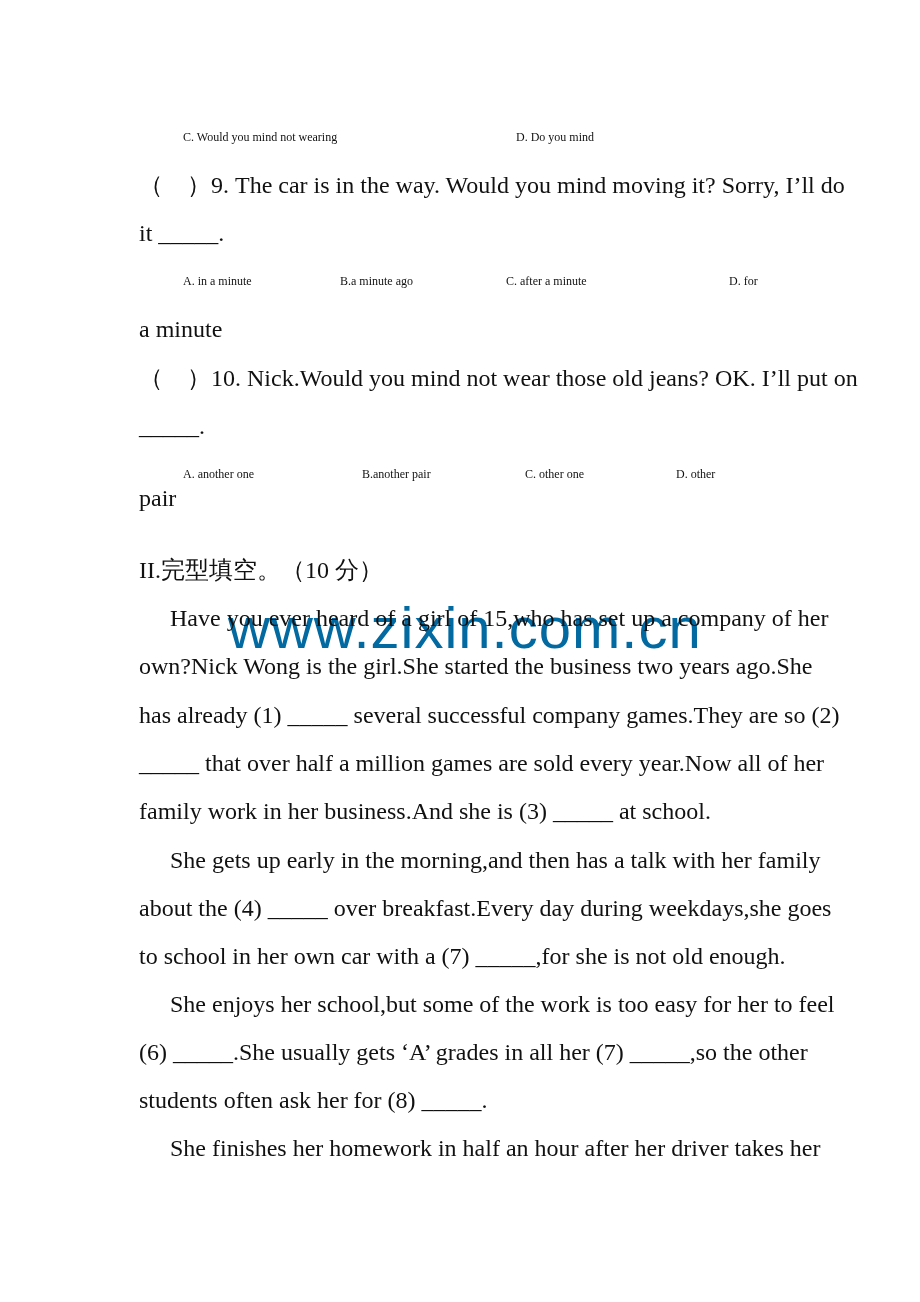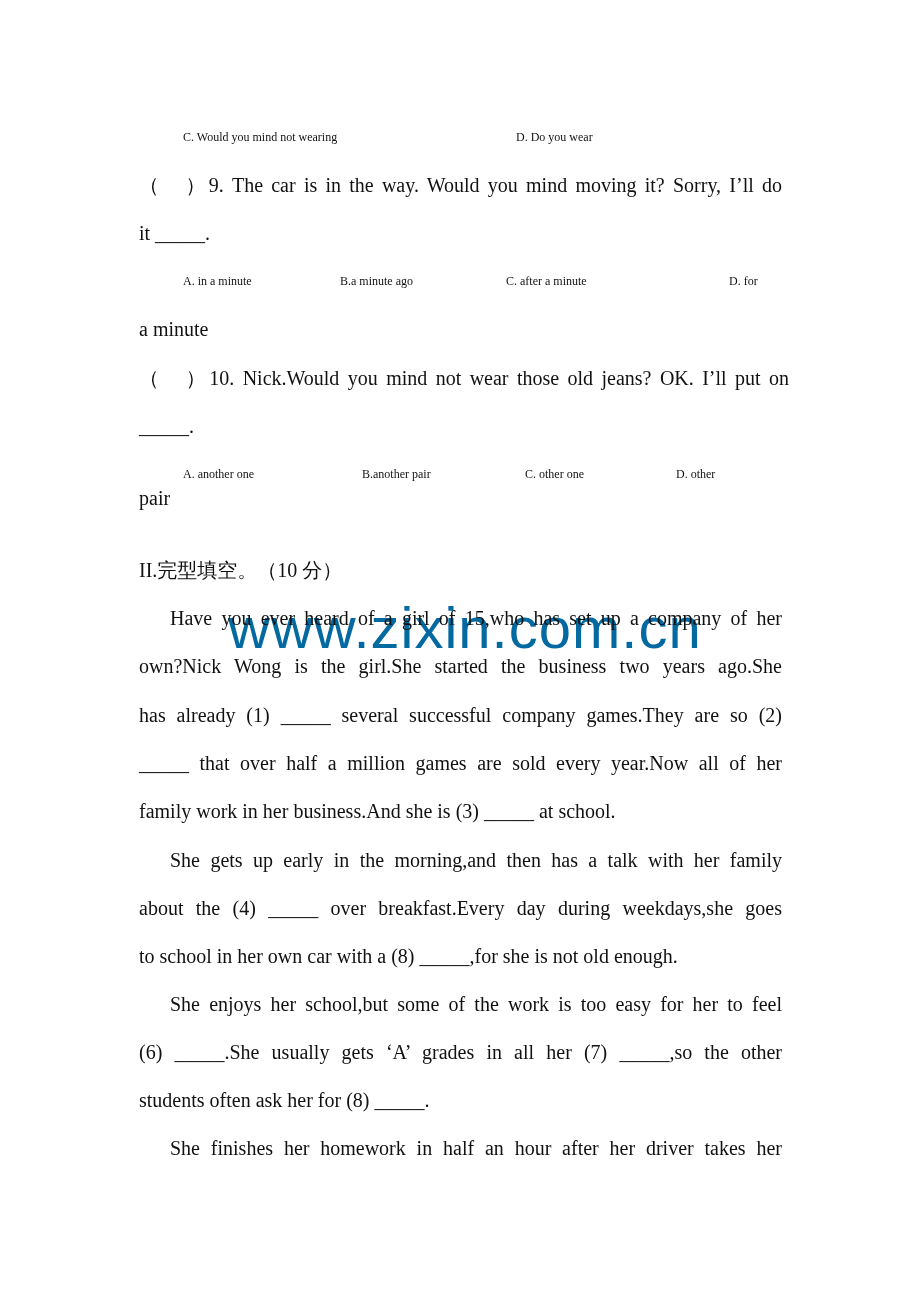--- a/index.html
+++ b/index.html
@@ -1,35 +1,35 @@
 <!DOCTYPE html>
 <html><head>
 <meta charset="utf-8">
 <style>
   html, body { margin: 0; padding: 0; background: #ffffff; }
   body { width: 920px; height: 1302px; position: relative; overflow: hidden;
          font-family: "Liberation Serif", "DejaVu Serif", serif; color: #111; }
   .page { position: absolute; left: 0; top: 0; width: 920px; height: 1302px; }
-  .line { position: absolute; left: 139px; width: 643px; font-size: 20px; line-height: 24px; white-space: nowrap; }
+  .line { position: absolute; left: 139px; width: 643px; font-size: 24px; line-height: 24px; white-space: nowrap; }
   .just { text-align: justify; text-align-last: justify; }
   .opt { position: absolute; font-size: 12px; line-height: 24px; white-space: nowrap; }
   .watermark { position: absolute; left: 228px; top: 594px; font-family: "Liberation Sans", "DejaVu Sans", sans-serif;
                font-size: 58px; color: #0369a1; letter-spacing: 1px; z-index: 0; white-space: nowrap; }
   .content { position: relative; z-index: 1; }
 </style>
 </head>
 <body>
 
 <div class="page">
   <div class="watermark">www.zixin.com.cn</div>
 
   <div class="content">
 
     <div class="opt" style="left:183px; top:125px;">C. Would you mind not wearing</div>
-    <div class="opt" style="left:516px; top:125px;">D. Do you wear</div>
+    <div class="opt" style="left:516px; top:125px;">D. Do you mind</div>
 
     <div class="line just" style="top:173px; left:139px; width:643px;">（　）9. The car is in the way. Would you mind moving it? Sorry, I’ll do</div>
     <div class="line" style="top:221px;">it _____.</div>
     <div class="opt" style="left:183px; top:269px;">A. in a minute</div>
     <div class="opt" style="left:340px; top:269px;">B.a minute ago</div>
     <div class="opt" style="left:506px; top:269px;">C. after a minute</div>
     <div class="opt" style="left:729px; top:269px;">D. for</div>
     <div class="line" style="top:317px;">a minute</div>
 
     <div class="line just" style="top:366px; width:650px;">（　）10. Nick.Would you mind not wear those old jeans? OK. I’ll put on</div>
@@ -43,21 +43,21 @@
     <div class="line" style="top:558px;">II.完型填空。（10 分）</div>
 
     <div class="line just" style="top:606px; left:170px; width:612px;">Have you ever heard of a girl of 15,who has set up a company of her</div>
     <div class="line just" style="top:654px;">own?Nick Wong is the girl.She started the business two years ago.She</div>
     <div class="line just" style="top:703px;">has already (1) _____ several successful company games.They are so (2)</div>
     <div class="line just" style="top:751px;">_____ that over half a million games are sold every year.Now all of her</div>
     <div class="line" style="top:799px;">family work in her business.And she is (3) _____ at school.</div>
 
     <div class="line just" style="top:848px; left:170px; width:612px;">She gets up early in the morning,and then has a talk with her family</div>
     <div class="line just" style="top:896px;">about the (4) _____ over breakfast.Every day during weekdays,she goes</div>
-    <div class="line" style="top:944px;">to school in her own car with a (8) _____,for she is not old enough.</div>
+    <div class="line" style="top:944px;">to school in her own car with a (7) _____,for she is not old enough.</div>
 
     <div class="line just" style="top:992px; left:170px; width:612px;">She enjoys her school,but some of the work is too easy for her to feel</div>
     <div class="line just" style="top:1040px;">(6) _____.She usually gets ‘A’ grades in all her (7) _____,so the other</div>
     <div class="line" style="top:1088px;">students often ask her for (8) _____.</div>
 
     <div class="line just" style="top:1136px; left:170px; width:612px;">She finishes her homework in half an hour after her driver takes her</div>
   </div>
 </div>
 
 </body></html>

